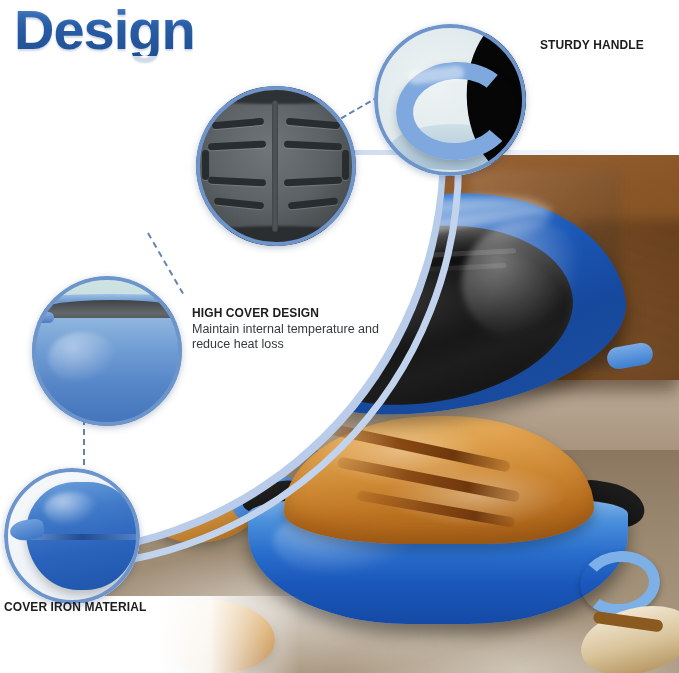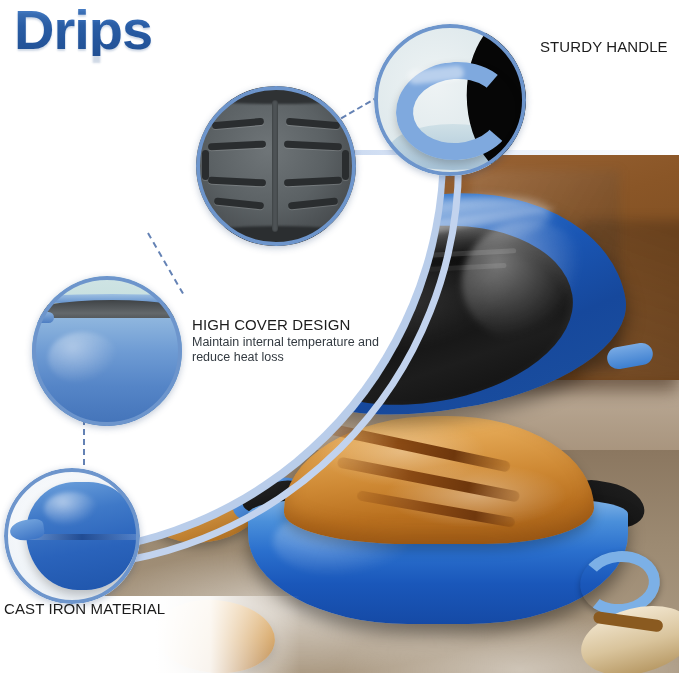--- a/index.html
+++ b/index.html
@@ -213,28 +213,28 @@
   #title .l1{display:block;font-size:52px;
     background:linear-gradient(180deg,#7ea8d8 0%, #4b83c6 45%, #3f79bf 100%);
     -webkit-background-clip:text;background-clip:text;color:transparent;
     text-shadow:0 2px 2px rgba(80,120,170,.18);}
   #title .l2{display:block;font-size:56px;margin-top:2px;
     background:linear-gradient(180deg,#4f86cc 0%, #2a60ab 42%, #1f4f95 100%);
     -webkit-background-clip:text;background-clip:text;color:transparent;
     text-shadow:0 2px 2px rgba(40,80,140,.22);}
 
   .callout{position:absolute;}
-  .callout .head{font-size:15px;font-weight:400;color:#1c1c1c;letter-spacing:.1px;
+  .callout .head{font-size:12px;font-weight:700;color:#1c1c1c;letter-spacing:.1px;
     margin:0 0 2px 0;white-space:nowrap;}
   .callout .body{font-size:12.5px;color:#333a41;line-height:1.18;margin:0;}
 
   #co-airtight{left:4px;top:148px;width:200px;}
   #co-handle{left:540px;top:38px;width:140px;}
   #co-handle .body{line-height:1.2;}
-  #co-cover{left:192px;top:316px;width:200px;}
+  #co-cover{left:192px;top:306px;width:200px;}
   #co-iron{left:4px;top:600px;width:200px;}
 </style>
 </head>
 <body>
 
 <div id="stage">
 
   <div id="scene" class="photo">
     <div class="bg-blur1"></div>
     <div class="bg-blur2"></div>
@@ -340,30 +340,30 @@
 
   <div class="circle" id="c-iron">
     <div class="potClosed"></div>
     <div class="seam"></div>
     <div class="hl"></div>
     <div class="ear"></div>
     <div class="ring"></div>
   </div>
 
   <div id="title">
-    <span class="l2">Drips</span>
+    <span class="l2">Design</span>
   </div>
 
   <div class="callout" id="co-handle">
     <p class="head">STURDY HANDLE</p>
   </div>
 
 
   <div class="callout" id="co-cover">
     <p class="head">HIGH COVER DESIGN</p>
     <p class="body">Maintain internal temperature and reduce heat loss</p>
   </div>
 
   <div class="callout" id="co-iron">
-    <p class="head">CAST IRON MATERIAL</p>
+    <p class="head">COVER IRON MATERIAL</p>
   </div>
 
 </div>
 
 </body></html>

